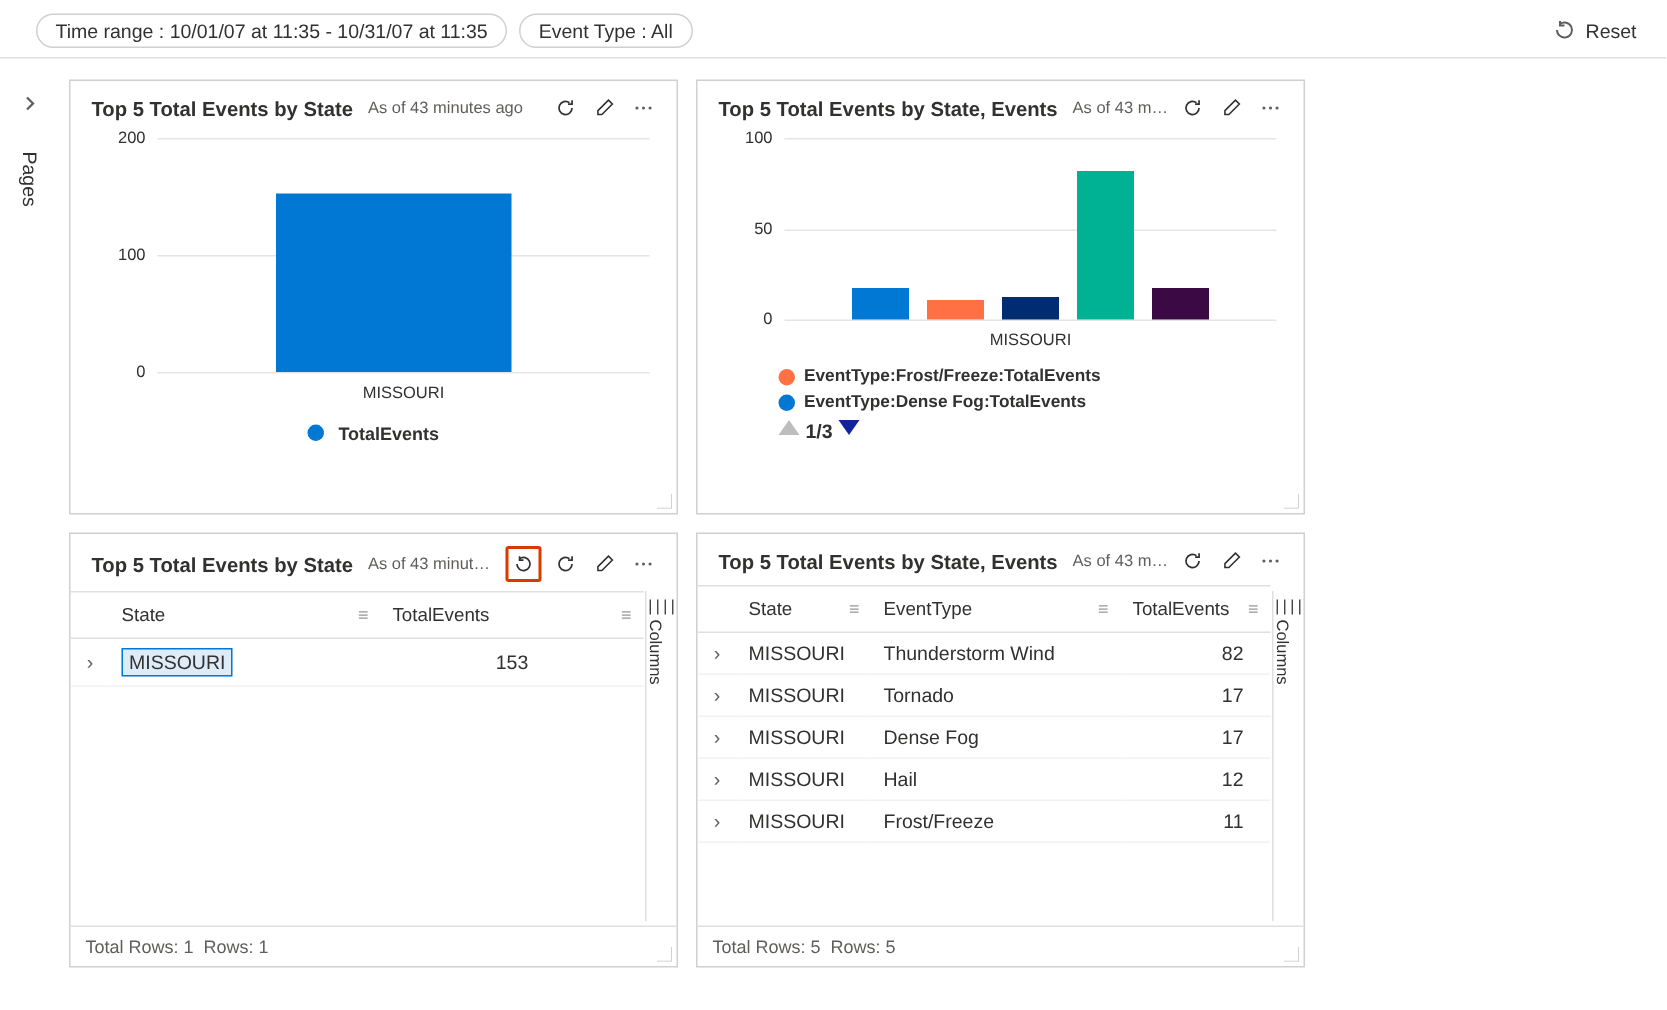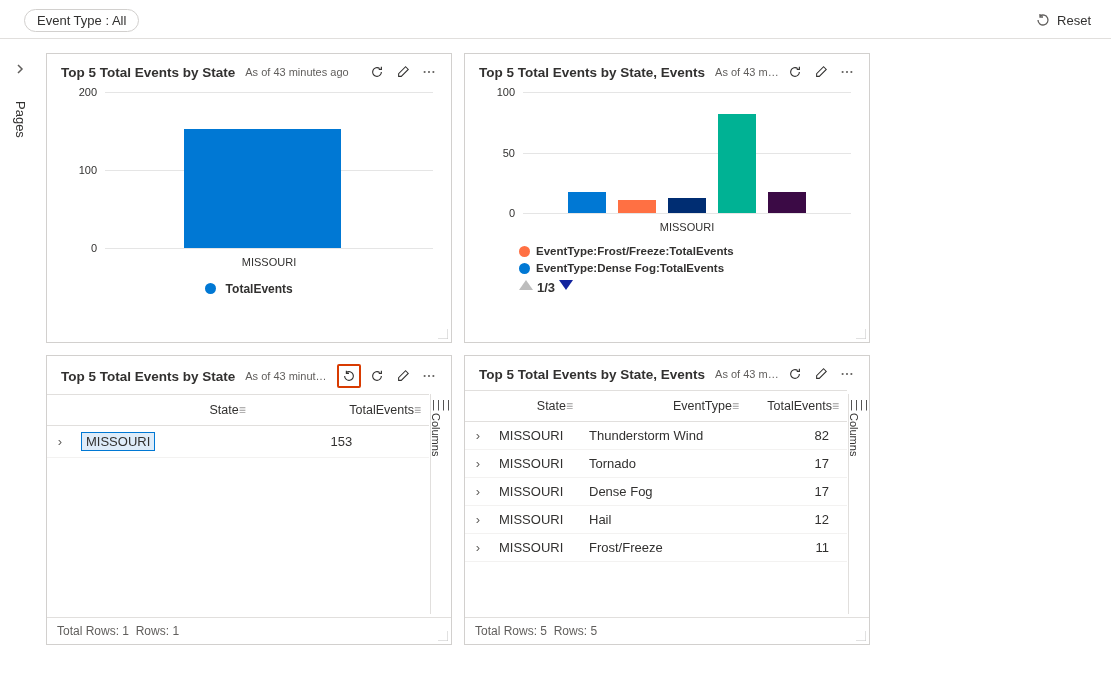--- a/index.html
+++ b/index.html
@@ -227,21 +227,21 @@
   }
   .colside .vlabel { writing-mode: vertical-lr; font-size:11px; }
   .colside .bars {
     font-family: monospace; font-size:10px; line-height:10px;
     letter-spacing:-1px; margin-bottom:3px;
   }
 
   .tbl { flex:1; overflow:hidden; padding-right:22px; }
   table { width:100%; border-collapse: collapse; }
   th {
-    text-align:right; font-weight:400; font-size:12.5px;
+    text-align:left; font-weight:400; font-size:12.5px;
     padding: 8px 8px;
     border-bottom:1px solid #e1dfdd;
     border-top:1px solid #e1dfdd;
   }
   th .hamb { float:right; opacity:.5; font-size:12px; }
   td {
     padding:6px 8px;
     border-bottom:1px solid #f3f2f1;
     font-size:13px;
   }
@@ -257,20 +257,21 @@
     font-size:12px;
     color:#605e5c;
     padding:6px 10px;
   }
 
 </style>
 </head>
 <body>
 
 <div class="topbar">
+  <div class="chip">Time range : 10/01/07 at 11:35 - 10/31/07 at 11:35</div>
   <div class="chip">Event Type : All</div>
   <div class="reset">
     <span class="icon-reset">
       <svg width="16" height="16" viewBox="0 0 16 16" fill="none" stroke="#605e5c" stroke-width="1.3">
         <path d="M3 8a5 5 0 1 0 2-4"></path>
           <path d="M5 2v3h3"></path>
       </svg>
     </span>
     <span>Reset</span>
   </div>

